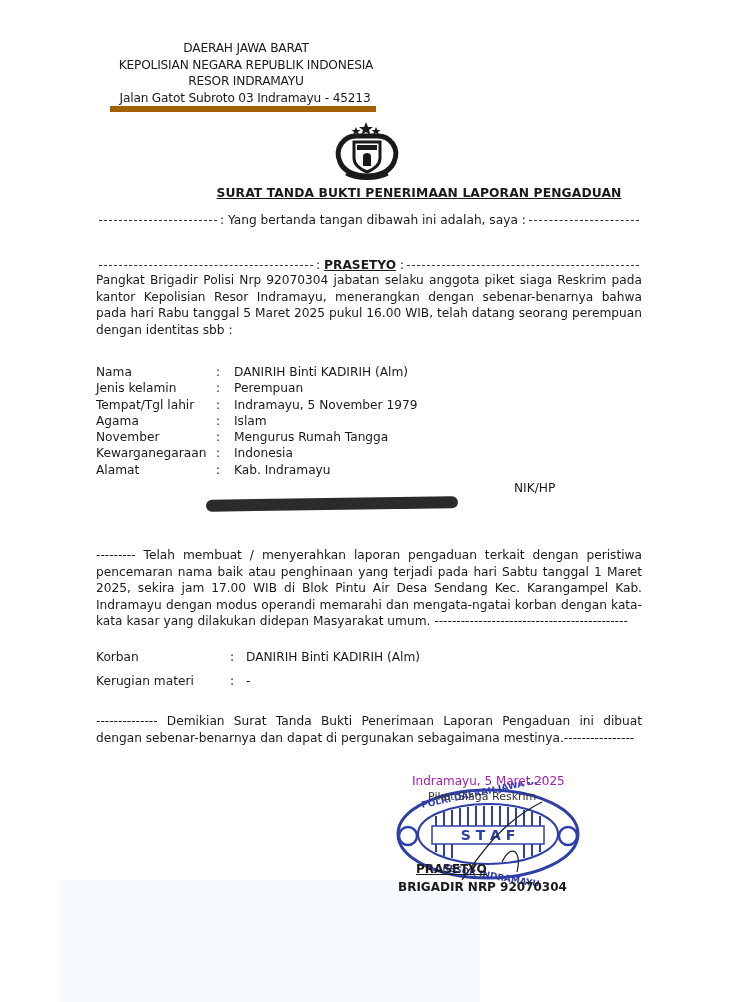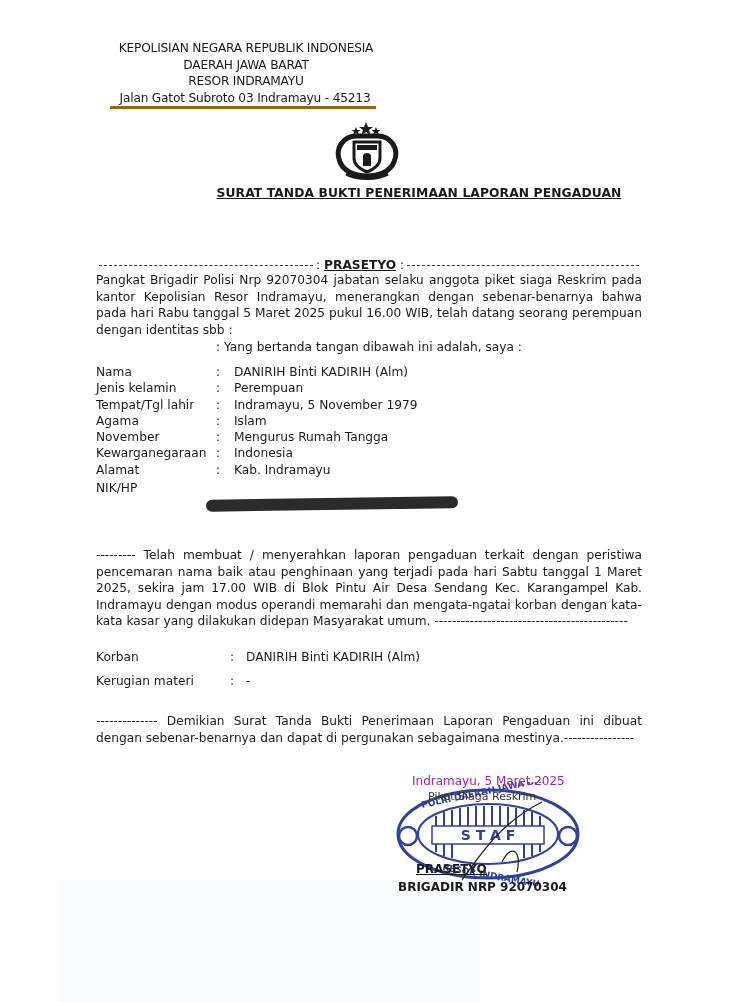--- a/index.html
+++ b/index.html
@@ -2,34 +2,34 @@
 <html><head>
 <meta charset="utf-8">
 <style>
   * { box-sizing: border-box; margin: 0; padding: 0; }
   html, body { width: 750px; height: 1002px; background: #ffffff; overflow: hidden; }
   body { position: relative; font-family: "DejaVu Sans", sans-serif; color: #1a1a1a; }
   .page { position: absolute; left: 0; top: 0; width: 750px; height: 1002px; background: #ffffff; }
   .faint-bg { position: absolute; left: 60px; top: 880px; width: 420px; height: 122px; background: #f7fbfd; }
 
   .letterhead { position: absolute; left: 96px; top: 40px; width: 300px; text-align: center; font-size: 12.2px; line-height: 16.5px; letter-spacing: -0.2px; }
-  .letterhead .addr { display: inline-block; border-bottom: 3px solid #a16207; padding: 0 6px 0 10px; margin-left: -6px; }
+  .letterhead .addr { display: inline-block; border-bottom: 6px solid #a16207; padding: 0 6px 0 10px; margin-left: -6px; }
 
   .emblem { position: absolute; left: 326px; top: 118px; width: 90px; height: 66px; }
 
   .doc-title { position: absolute; left: 0; top: 186px; width: 748px; text-align: center; font-size: 12.3px; font-weight: bold; text-decoration: underline; letter-spacing: 0.1px; padding-left: 90px; }
 
   .line { position: absolute; left: 96px; width: 546px; font-size: 12.2px; white-space: nowrap; display: flex; align-items: center; }
   .dash { flex: 1; border-top: 1px dashed #333; height: 0; margin: 0 3px; }
   .name-bold { font-weight: bold; text-decoration: underline; margin: 0 4px; }
 
   .para { position: absolute; left: 96px; width: 546px; font-size: 12.2px; line-height: 16.6px; text-align: justify; }
 
   .id-table { position: absolute; left: 96px; top: 364px; font-size: 12.2px; line-height: 16.3px; }
-  .id-row { display: flex; }
+  .id-row { display: flex; justify-content: flex-end; }
   .id-label { width: 120px; }
   .id-colon { width: 18px; }
   .id-value { width: 400px; }
   .redact { position: absolute; left: 206px; top: 498px; width: 252px; height: 12px; background: #2b2b2b; border-radius: 6px; transform: rotate(-0.8deg); }
 
   .small-row { position: absolute; left: 96px; font-size: 12.2px; display: flex; }
   .small-row .lab { width: 134px; }
   .small-row .col { width: 16px; }
 
   .sign-block { position: absolute; left: 392px; top: 774px; width: 200px; }
@@ -39,42 +39,42 @@
   .sign-rank { position: absolute; left: 6px; top: 106px; font-size: 12px; font-weight: bold; white-space: nowrap; }
   .stamp { position: absolute; left: 0; top: 8px; width: 196px; height: 104px; }
 </style>
 </head>
 <body>
 
 <div class="page">
   <div class="faint-bg"></div>
 
   <div class="letterhead">
+    <div>DAERAH JAWA BARAT</div>
     <div>KEPOLISIAN NEGARA REPUBLIK INDONESIA</div>
-    <div>DAERAH JAWA BARAT</div>
     <div>RESOR INDRAMAYU</div>
     <div><span class="addr">Jalan Gatot Subroto 03 Indramayu - 45213</span></div>
   </div>
 
   <svg class="emblem" viewBox="0 0 90 66">
     <g fill="#1a1a1a">
       <polygon points="40,4 42,9 47,9 43,12 44.5,17 40,14 35.5,17 37,12 33,9 38,9"></polygon>
       <polygon points="30,9 31.3,12 34.5,12 32,14 33,17 30,15 27,17 28,14 25.5,12 28.7,12"></polygon>
       <polygon points="50,9 51.3,12 54.5,12 52,14 53,17 50,15 47,17 48,14 45.5,12 48.7,12"></polygon>
     </g>
     <path d="M14,44 C8,30 18,18 30,18 L52,18 C64,18 74,30 68,44 C64,54 52,58 41,58 C30,58 18,54 14,44 Z" fill="none" stroke="#1a1a1a" stroke-width="5"></path>
     <path d="M28,24 L54,24 L54,40 C54,48 46,52 41,54 C36,52 28,48 28,40 Z" fill="#fff" stroke="#1a1a1a" stroke-width="3"></path>
     <rect x="31" y="27" width="20" height="5" fill="#1a1a1a"></rect>
     <path d="M37,48 L37,38 C37,34 45,34 45,38 L45,48 Z" fill="#1a1a1a"></path>
     <path d="M20,56 C30,62 52,62 62,56" fill="none" stroke="#1a1a1a" stroke-width="3"></path>
   </svg>
 
   <div class="doc-title">SURAT TANDA BUKTI PENERIMAAN LAPORAN PENGADUAN</div>
 
-  <div class="line" style="top:222px;flex-direction:column;">
+  <div class="line" style="top:213px;">
     <span class="dash" style="flex:0 0 118px;"></span>
     <span>: Yang bertanda tangan dibawah ini adalah, saya :</span>
     <span class="dash"></span>
   </div>
 
   <div class="line" style="top:258px;">
     <span class="dash" style="flex:0 0 214px;"></span>
     <span>:</span>
     <span class="name-bold">PRASETYO</span>
     <span>:</span>

